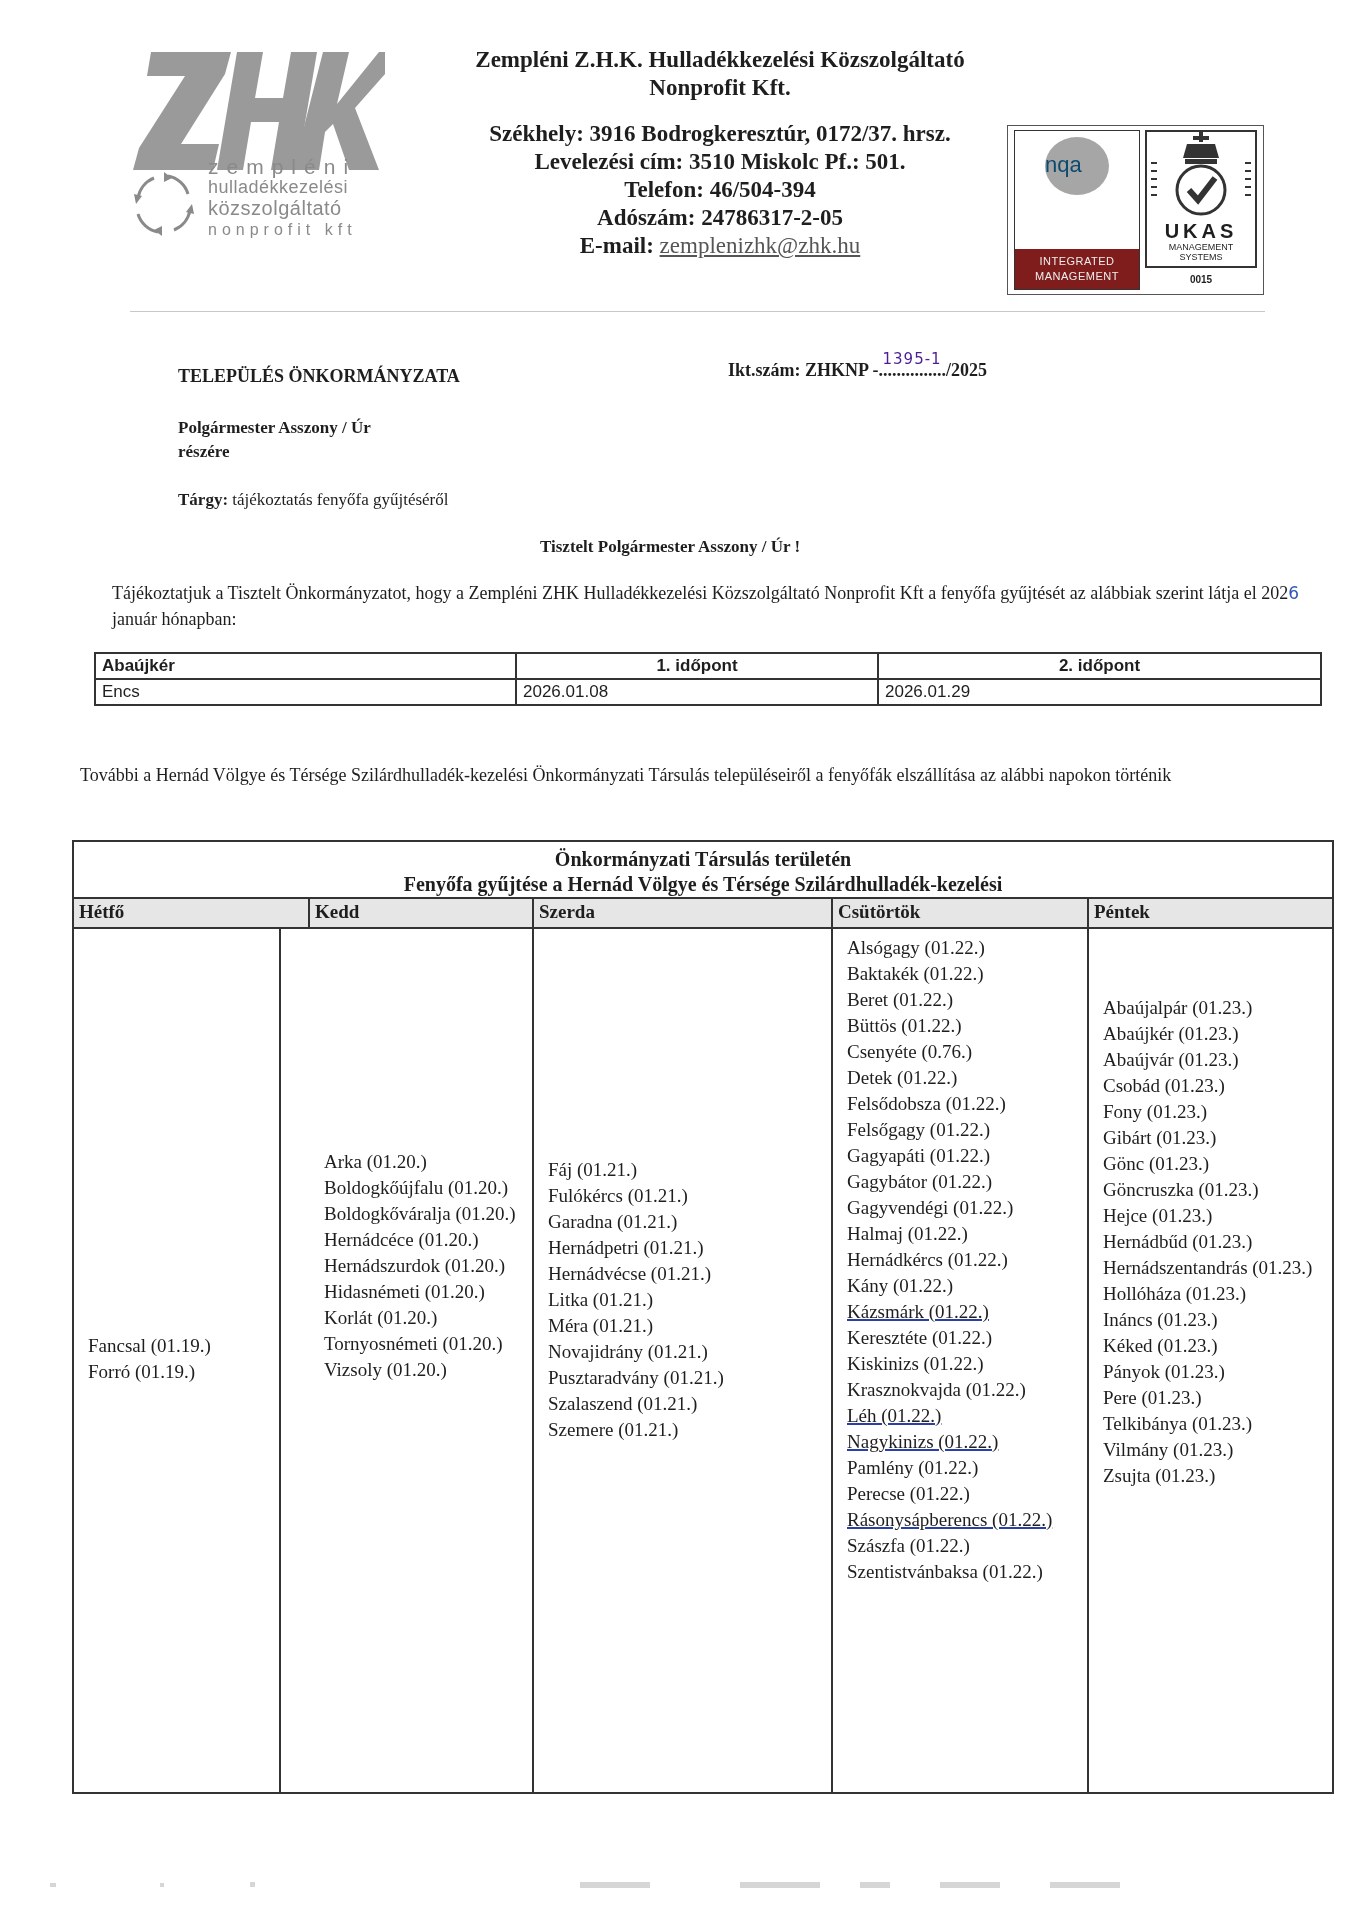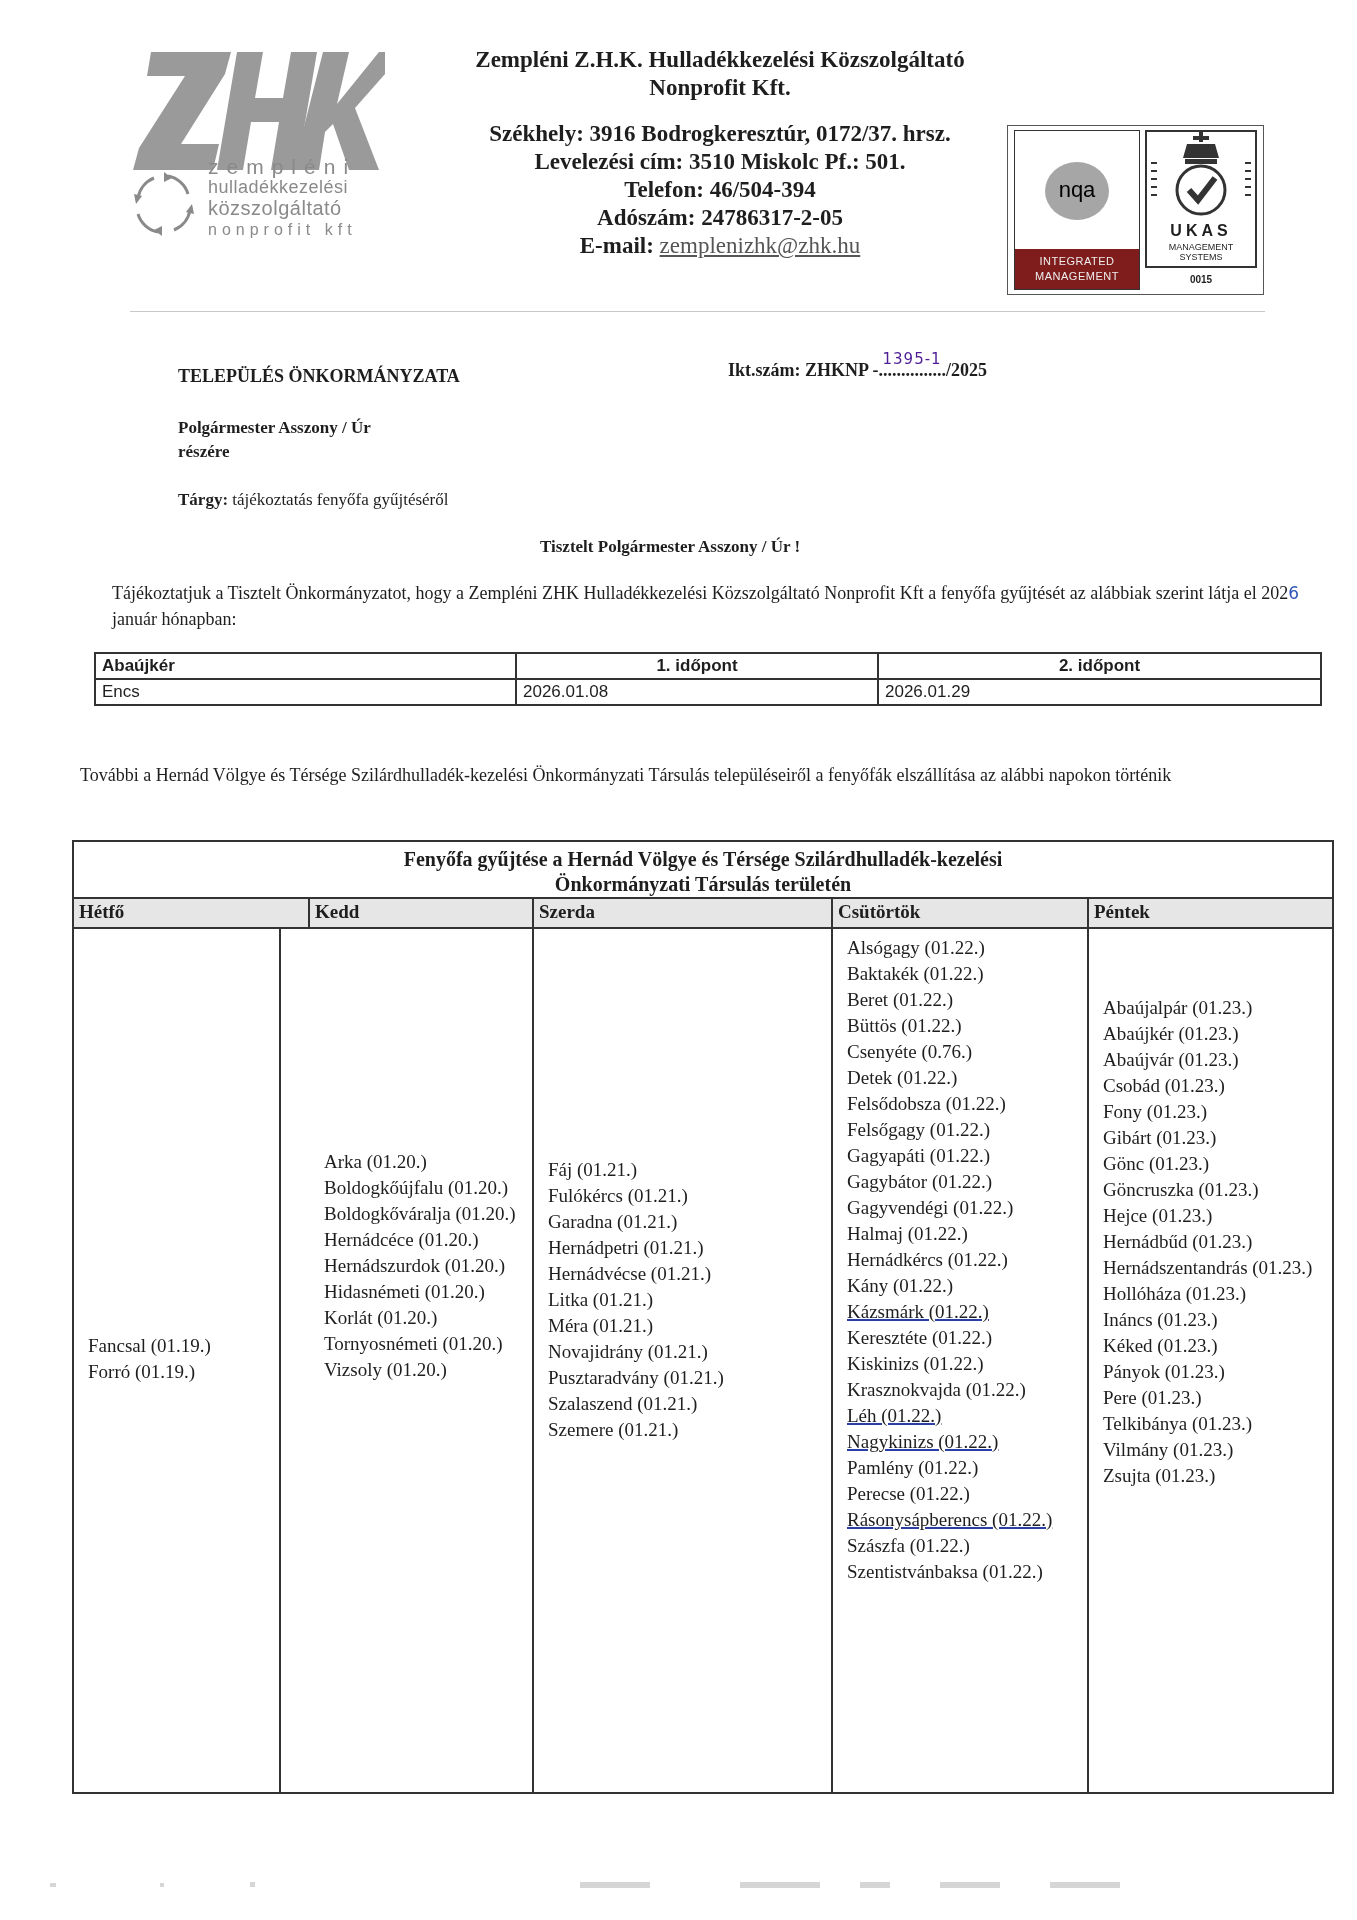--- a/index.html
+++ b/index.html
@@ -16,27 +16,27 @@
   .logo-arrows { left: 130px; top: 170px; width: 68px; height: 68px; }
 
   
   .company { left: 420px; top: 46px; width: 600px; text-align: center; font-weight: bold; font-size: 23px; line-height: 28px; }
   .company .gap { height: 18px; }
   .company .email-val { color: #555; text-decoration: underline; font-weight: normal; }
 
   
   .cert { left: 1007px; top: 125px; width: 255px; height: 168px; border: 1.5px solid #555; }
   .nqa { position: absolute; left: 6px; top: 4px; width: 124px; height: 158px; border: 1.5px solid #333; }
-  .nqa-circle { position: absolute; left: 30px; top: 31px; width: 64px; height: 58px; border-radius: 50%; background: #a6a6a6; color: #000000; font-family: "Liberation Sans", sans-serif; font-size: 22px; text-align: center; line-height: 56px; }
+  .nqa-circle { position: absolute; left: 30px; top: 6px; width: 64px; height: 58px; border-radius: 50%; background: #a6a6a6; color: #0c4a6e; font-family: "Liberation Sans", sans-serif; font-size: 22px; text-align: left; line-height: 56px; }
   .nqa-iso { position: absolute; left: 0; top: 80px; width: 100%; text-align: center; font-family: "Liberation Sans", sans-serif; font-weight: bold; font-size: 11px; line-height: 14px; margin-top: 44px; }
   .nqa-band { position: absolute; left: 0; bottom: 0; width: 100%; height: 40px; background: #7f1d1d; color: #eee; text-align: center; font-family: "Liberation Sans", sans-serif; font-size: 11px; line-height: 15px; padding-top: 5px; box-sizing: border-box; letter-spacing: 0.5px; }
   .ukas { position: absolute; left: 137px; top: 4px; width: 112px; height: 138px; border: 2px solid #333; box-sizing: border-box; }
   .ukas svg { position: absolute; left: 0; top: 0; }
   .ukas-text { position: absolute; left: 0; top: 88px; width: 100%; text-align: center; font-family: "Liberation Sans", sans-serif; }
-  .ukas-big { font-weight: bold; font-size: 16px; letter-spacing: 4px; line-height: 22px; }
+  .ukas-big { font-weight: bold; font-size: 20px; letter-spacing: 4px; line-height: 22px; }
   .ukas-small { font-size: 9px; line-height: 10px; }
   .ukas-num { position: absolute; left: 137px; top: 148px; width: 112px; text-align: center; font-family: "Liberation Sans", sans-serif; font-size: 10px; font-weight: bold; }
 
   .hrule { left: 130px; top: 311px; width: 1135px; height: 1px; background: #c8c8c8; }
 
   
   .addr { left: 178px; font-weight: bold; font-size: 17px; }
   .addr-title { top: 366px; font-size: 18px; }
   .iktszam { left: 728px; top: 360px; font-weight: bold; font-size: 18px; }
   .iktszam .hand { font-family: "DejaVu Sans", sans-serif; font-weight: normal; color: #4c1d95; font-size: 15px; position: relative; top: -8px; letter-spacing: 1px; }
@@ -191,22 +191,22 @@
     <td>2026.01.08</td>
     <td>2026.01.29</td>
   </tr>
 </tbody>
   </table>
 
 <div class="abs para2">További a Hernád Völgye és Térsége Szilárdhulladék-kezelési Önkormányzati Társulás településeiről a fenyőfák elszállítása az alábbi napokon történik</div>
 
 <div class="abs tbl2">
   <div class="tbl2-title">
+    <div>Önkormányzati Társulás területén</div>
     <div>Fenyőfa gyűjtése a Hernád Völgye és Térsége Szilárdhulladék-kezelési</div>
-    <div>Önkormányzati Társulás területén</div>
   </div>
   <div class="tbl2-head">
     <div class="col" style="left:0;width:236px;">
         <span class="head-label">Hétfő</span>
       </div>
     <div class="col" style="left:236px;width:224px;">
         <span class="head-label">Kedd</span>
       </div>
     <div class="col" style="left:460px;width:299px;">
         <span class="head-label">Szerda</span>

